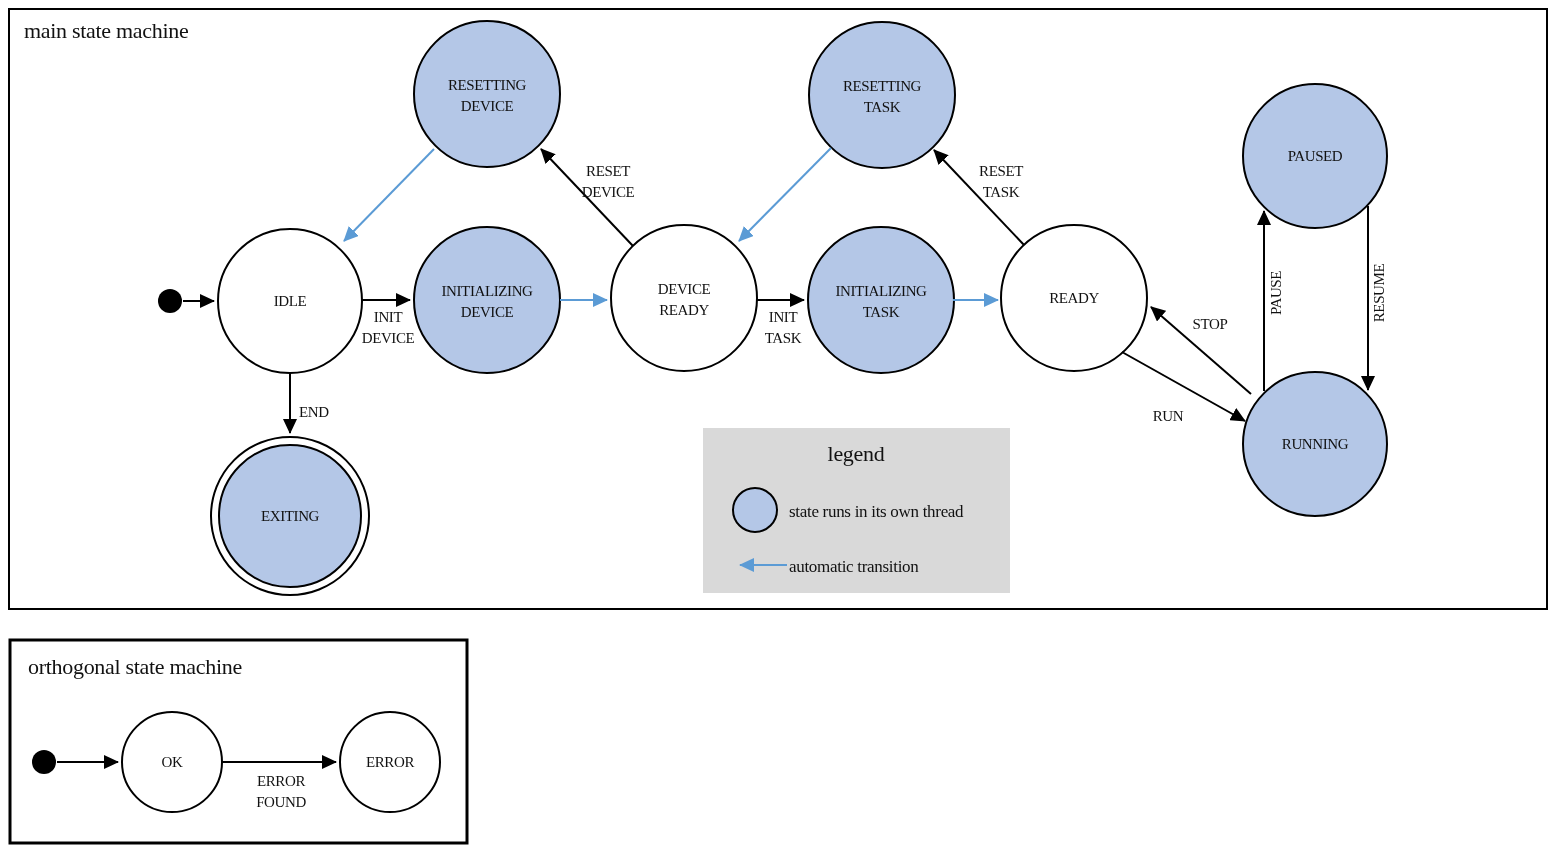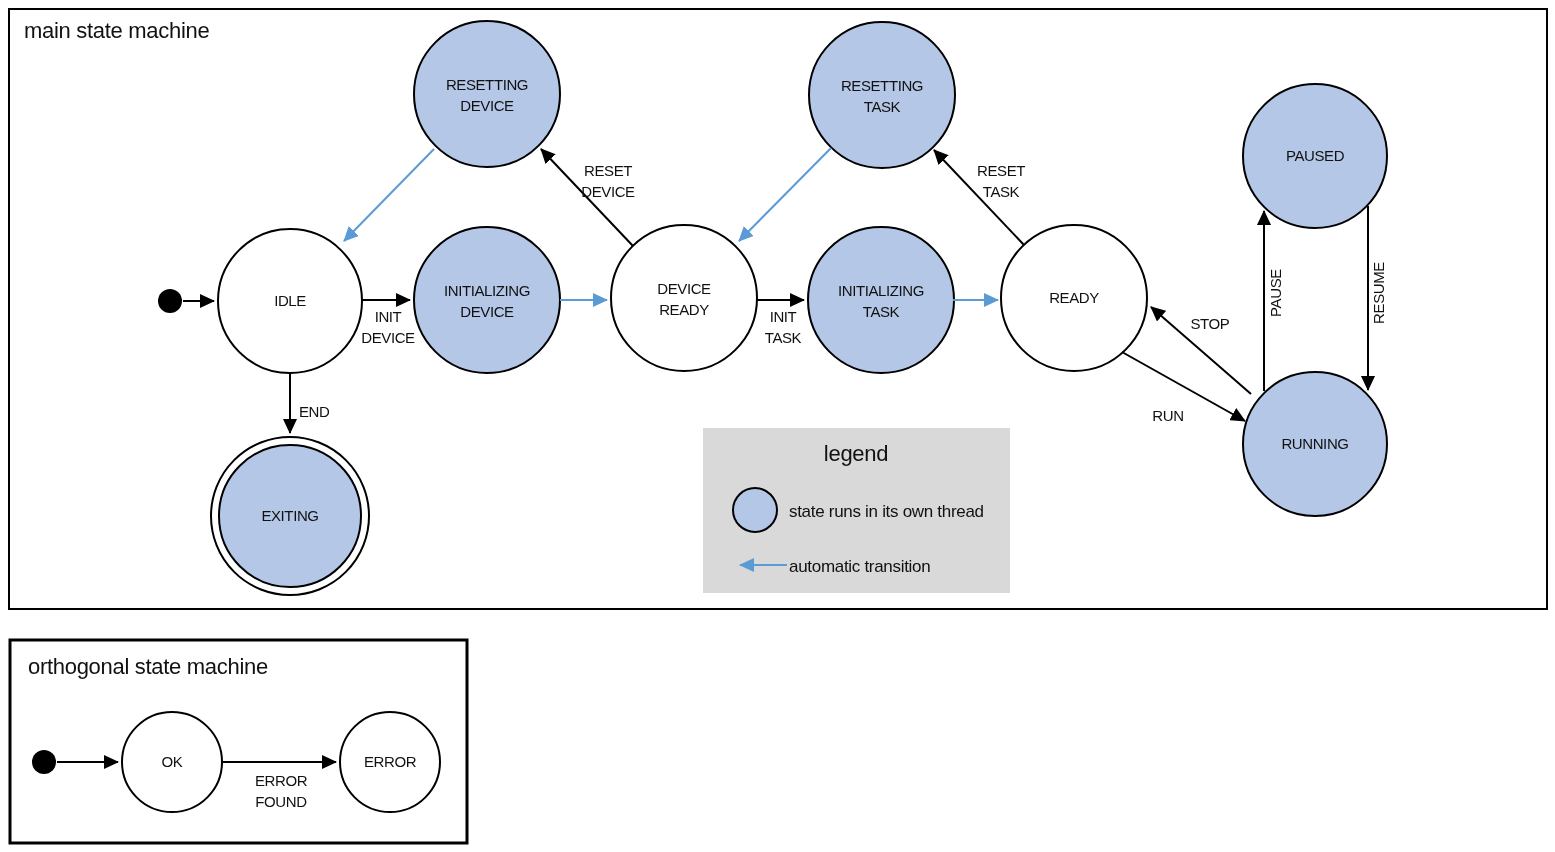--- a/index.html
+++ b/index.html
@@ -3,21 +3,21 @@
 <meta charset="utf-8">
 <style>
   html, body {
     margin: 0;
     padding: 0;
     background: #ffffff;
     width: 1555px;
     height: 852px;
     font-family: "Liberation Sans", sans-serif;
   }
-  .canvas { position: relative; width: 1555px; height: 624px; }
+  .canvas { position: relative; width: 1555px; height: 624px; font-family: Liberation Serif, serif; }
   svg { display: block; }
 
   .frame { fill: none; stroke: #000; stroke-width: 2; }
   .frame-thick { fill: none; stroke: #000; stroke-width: 3; }
 
   .diagram-title {
     font-size: 22px;
     fill: #111;
     letter-spacing: -0.3px;
   }

